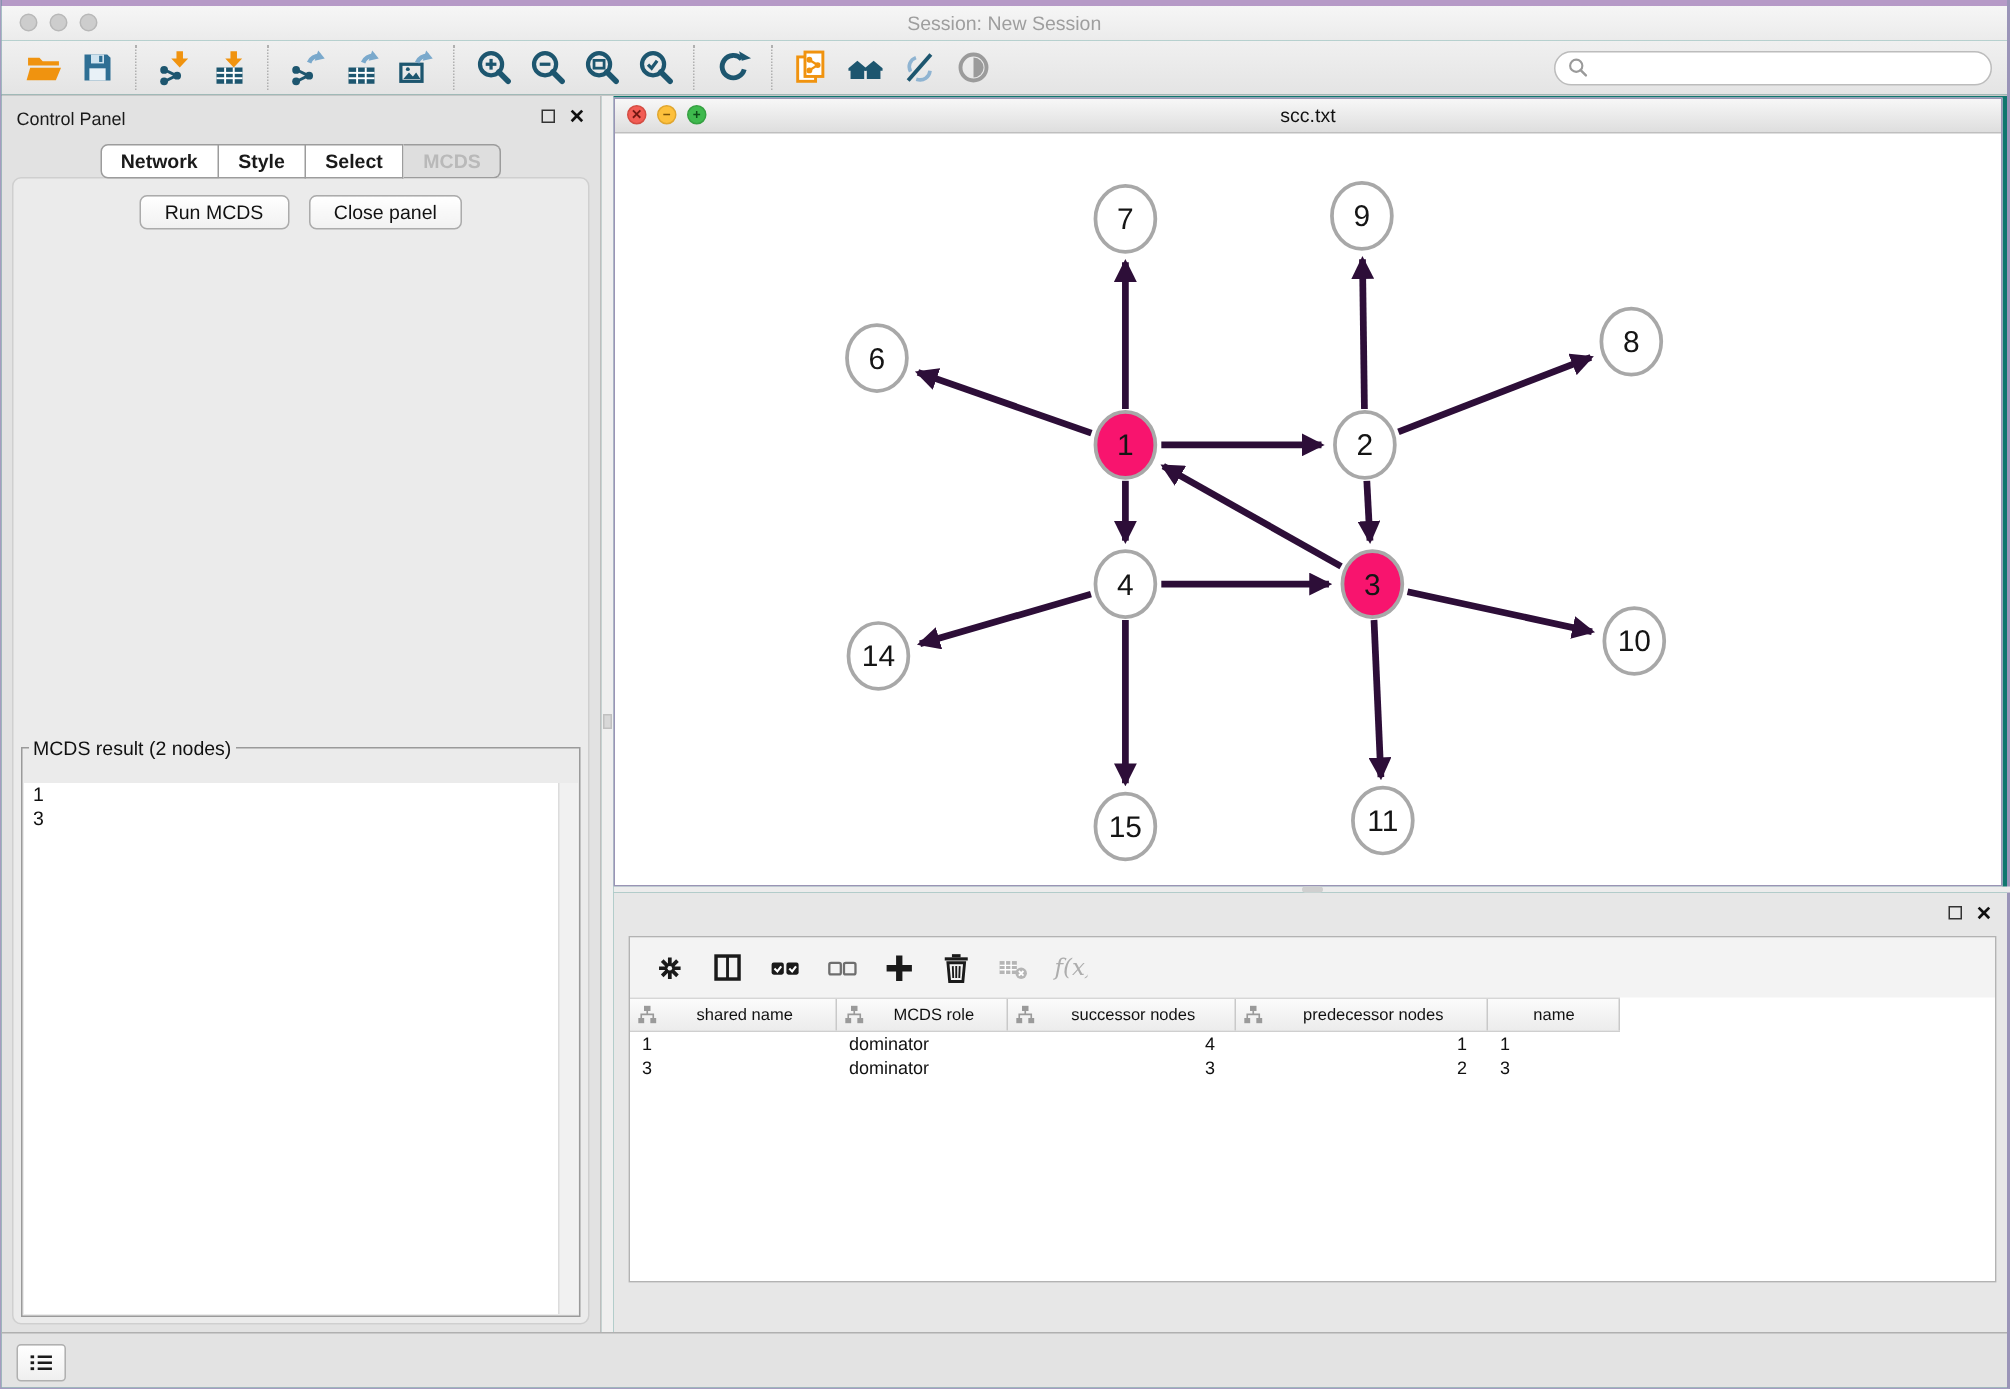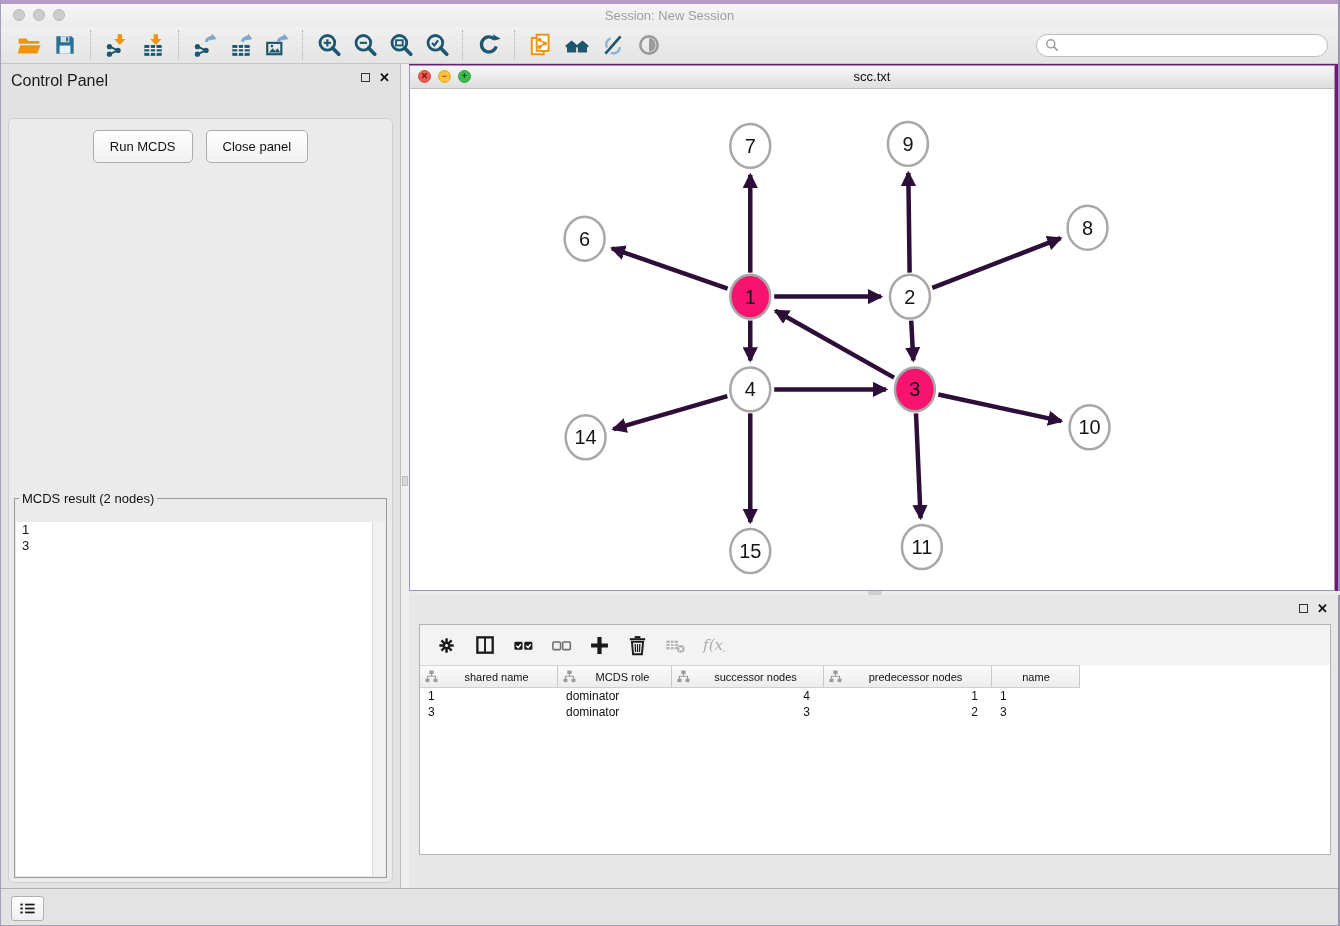--- a/index.html
+++ b/index.html
@@ -1,47 +1,47 @@
 <!DOCTYPE html>
 <html><head>
 <meta charset="utf-8">
 <style>
   html,body{margin:0;padding:0;}
   body{width:1340px;height:926px;font-family:"Liberation Sans",sans-serif;overflow:hidden;background:#ececec;}
-  .app{position:absolute;inset:0;background:#701a75;border-left:1px solid #a59cc0;border-right:2px solid #9a94b8;border-bottom:1px solid #a59cc0;box-sizing:border-box;}
+  .app{position:absolute;inset:0;background:#0f766e;border-left:1px solid #a59cc0;border-right:2px solid #9a94b8;border-bottom:1px solid #a59cc0;box-sizing:border-box;}
   .top-strip{position:absolute;top:0;left:0;right:0;height:4px;background:#b69ac7;}
   .titlebar{position:absolute;top:4px;left:0;right:0;height:23px;background:linear-gradient(#f6f6f6,#ebebeb);}
   .tl-group{position:absolute;left:12px;top:5px;display:flex;gap:8px;}
   .tl{width:12px;height:12px;border-radius:50%;background:#cdcdcd;border:1px solid #b8b8b8;box-sizing:border-box;}
   .win-title{text-align:center;line-height:23px;font-size:13px;color:#9e9e9e;}
   .toolbar{position:absolute;top:27px;left:0;right:0;height:37px;background:linear-gradient(#f0f0f0,#e4e4e4);border-bottom:1px solid #c6c6c6;display:flex;align-items:center;padding:0 10px;box-sizing:border-box;}
   .tb-buttons{display:flex;align-items:center;height:100%;}
   .tb-btn{width:36px;height:30px;display:flex;align-items:center;justify-content:center;cursor:default;}
   .tb-div{width:1px;height:30px;border-left:1px dotted #b0b0b0;margin:0 7px;}
   .search-wrap{margin-left:auto;width:292px;height:23px;background:#fff;border:1px solid #bcbcbc;border-radius:12px;display:flex;align-items:center;padding:0 8px;gap:5px;box-sizing:border-box;}
   .search-wrap input{border:none;outline:none;flex:1;font-size:12px;background:transparent;font-family:inherit;}
   .main{position:absolute;top:64px;left:0;right:0;bottom:37px;}
   
   .control-panel{position:absolute;left:0;top:0;width:400px;height:100%;background:#e2e2e2;border-right:1px solid #bdbdbd;box-sizing:border-box;}
   .panel-header{height:26px;position:relative;}
-  .panel-title{font-size:16px;color:#1a1a1a;padding:8px 0 0 10px;}
+  .panel-title{font-size:12px;color:#1a1a1a;padding:8px 0 0 10px;}
   .panel-icons{position:absolute;right:10px;top:8px;display:flex;gap:9px;align-items:center;}
   .float-icon{width:9px;height:9px;border:1.5px solid #333;box-sizing:border-box;display:inline-block;}
   .close-icon{font-size:13px;font-weight:bold;color:#111;line-height:11px;}
   .cp-tabs{position:absolute;top:32px;left:0;right:0;display:flex;justify-content:center;z-index:2;}
   .tab{height:21px;line-height:21px;padding:0 13px;background:#fff;border:1px solid #9c9c9c;border-left:none;font-size:13px;font-weight:700;color:#1a1a1a;cursor:default;}
   .tab.first{border-left:1px solid #9c9c9c;border-radius:5px 0 0 5px;}
   .tab.last{border-radius:0 5px 5px 0;}
   .tab.sel{background:#dedede;color:#b9b9b9;}
   .cp-content{position:absolute;top:54px;left:7px;right:7px;bottom:5px;background:#ebebeb;border:1px solid #cfcfcf;border-radius:6px;}
   .opt-label{text-align:center;font-size:13px;margin-top:20px;color:#111;}
   .select-box{margin:9px auto 0;width:308px;height:23px;background:#fff;border:1px solid #b3b3b3;border-radius:5px;display:flex;align-items:center;padding:0 5px 0 10px;box-sizing:border-box;font-size:13px;color:#111;}
   .select-box .val{flex:1;}
   .btn-row{display:flex;justify-content:center;gap:13px;margin-top:11px;}
-  .btn{height:33px;background:linear-gradient(#ffffff,#f1f1f1);border:1px solid #ababab;border-radius:5px;font-size:13px;padding:0 16px;line-height:21px;color:#111;cursor:default;}
+  .btn{height:23px;background:linear-gradient(#ffffff,#f1f1f1);border:1px solid #ababab;border-radius:5px;font-size:13px;padding:0 16px;line-height:21px;color:#111;cursor:default;}
   .result-fieldset{position:absolute;left:5px;right:5px;top:372px;bottom:4px;border:1px solid #9a9a9a;margin:0;padding:0;}
   .result-fieldset legend{font-size:13px;color:#111;margin-left:4px;padding:0 3px;}
   .result-area{position:absolute;left:1px;right:1px;top:16px;bottom:1px;background:#fff;}
   .result-line{font-size:13px;line-height:16px;padding-left:6px;color:#111;}
   .vscroll{position:absolute;right:0;top:0;bottom:0;width:12px;background:#f1f1f1;border-left:1px solid #dcdcdc;}
   .v-splitter{position:absolute;left:400px;top:0;width:8px;height:100%;background:#efefef;}
   .v-grip{position:absolute;top:412px;left:1px;width:6px;height:10px;background:#d8d8d8;border:1px solid #c0c0c0;box-sizing:border-box;}
   
   .net-window{position:absolute;left:408px;top:1px;width:926px;height:526px;background:#fff;border:1px solid #9a94b5;box-sizing:border-box;}
   .net-titlebar{height:22px;background:linear-gradient(#f7f7f7,#dedede);border-bottom:1px solid #bfbfbf;position:relative;}
@@ -258,20 +258,26 @@
   <div class="main">
 
     <div class="control-panel">
       <div class="panel-header">
         <div class="panel-title">Control Panel</div>
         <div class="panel-icons">
           <span class="float-icon"></span>
           <span class="close-icon">✕</span>
         </div>
       </div>
+      <div class="cp-tabs" id="control-tabs">
+          <div class="tab first">Network</div>
+          <div class="tab">Style</div>
+          <div class="tab">Select</div>
+          <div class="tab sel last">MCDS</div>
+        </div>
       <div class="cp-content">
         <div class="btn-row">
           <button class="btn">Run MCDS</button>
           <button class="btn">Close panel</button>
         </div>
         <fieldset class="result-fieldset">
           <legend>MCDS result (2 nodes)</legend>
           <div class="result-area">
             <div id="mcds-lines">
                 <div class="result-line">1</div>

